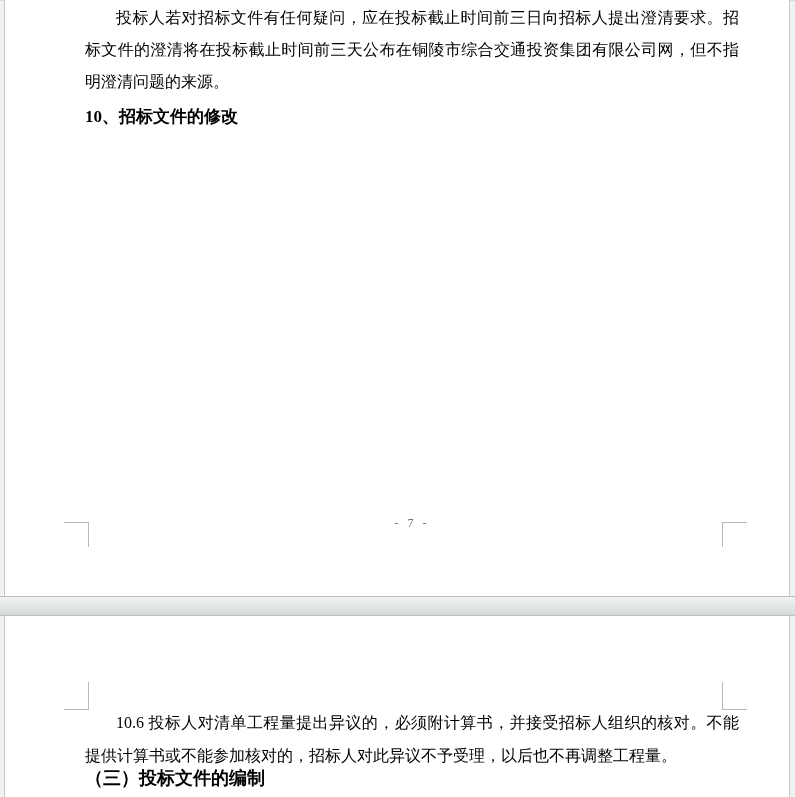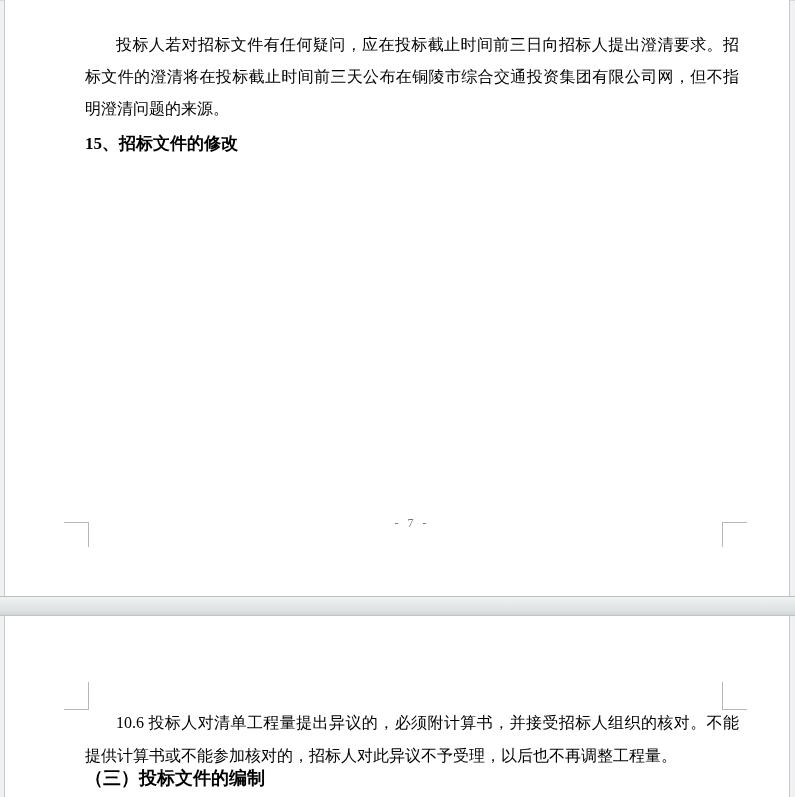--- a/index.html
+++ b/index.html
@@ -38,23 +38,23 @@
     box-sizing: border-box;
     border-top: 1px solid #b9bdbe;
     border-bottom: 1px solid #bfc3c4;
     background: linear-gradient(180deg, #f1f3f3 0%, #e6e9ea 40%, #dde1e2 75%, #d2d6d7 100%);
   }
   .page-2 { top: 616px; height: 228px; }
 
   .textcol {
     position: absolute;
     left: 80px;
-    top: 17px;
+    top: 0;
     width: 654px;
-    padding-top: 12px;
+    padding-top: 2px;
   }
   .para {
     margin: 4px 0 0 0;
     font-size: 16px;
     line-height: 32px;
     color: #000000;
     text-align: justify;
     text-indent: 31px;
   }
   .para.first { margin-top: 0; }
@@ -112,21 +112,21 @@
 </style>
 </head>
 <body>
 
 <div class="doc-canvas">
   <div class="top-edge"></div>
 
   <div class="page page-1">
     <div class="textcol">
       <p class="para first">投标人若对招标文件有任何疑问，应在投标截止时间前三日向招标人提出澄清要求。招标文件的澄清将在投标截止时间前三天公布在铜陵市综合交通投资集团有限公司网，但不指明澄清问题的来源。</p>
-      <p class="para clause-heading">15、招标文件的修改</p>
+      <p class="para clause-heading">10、招标文件的修改</p>
     </div>
     <div class="boundary-mark mark-bottom-left"></div>
     <div class="boundary-mark mark-bottom-right"></div>
     <div class="page-num">- 7 -</div>
   </div>
 
   <div class="page-gap"></div>
 
   <div class="page page-2">
     <div class="boundary-mark mark-top-left"></div>

